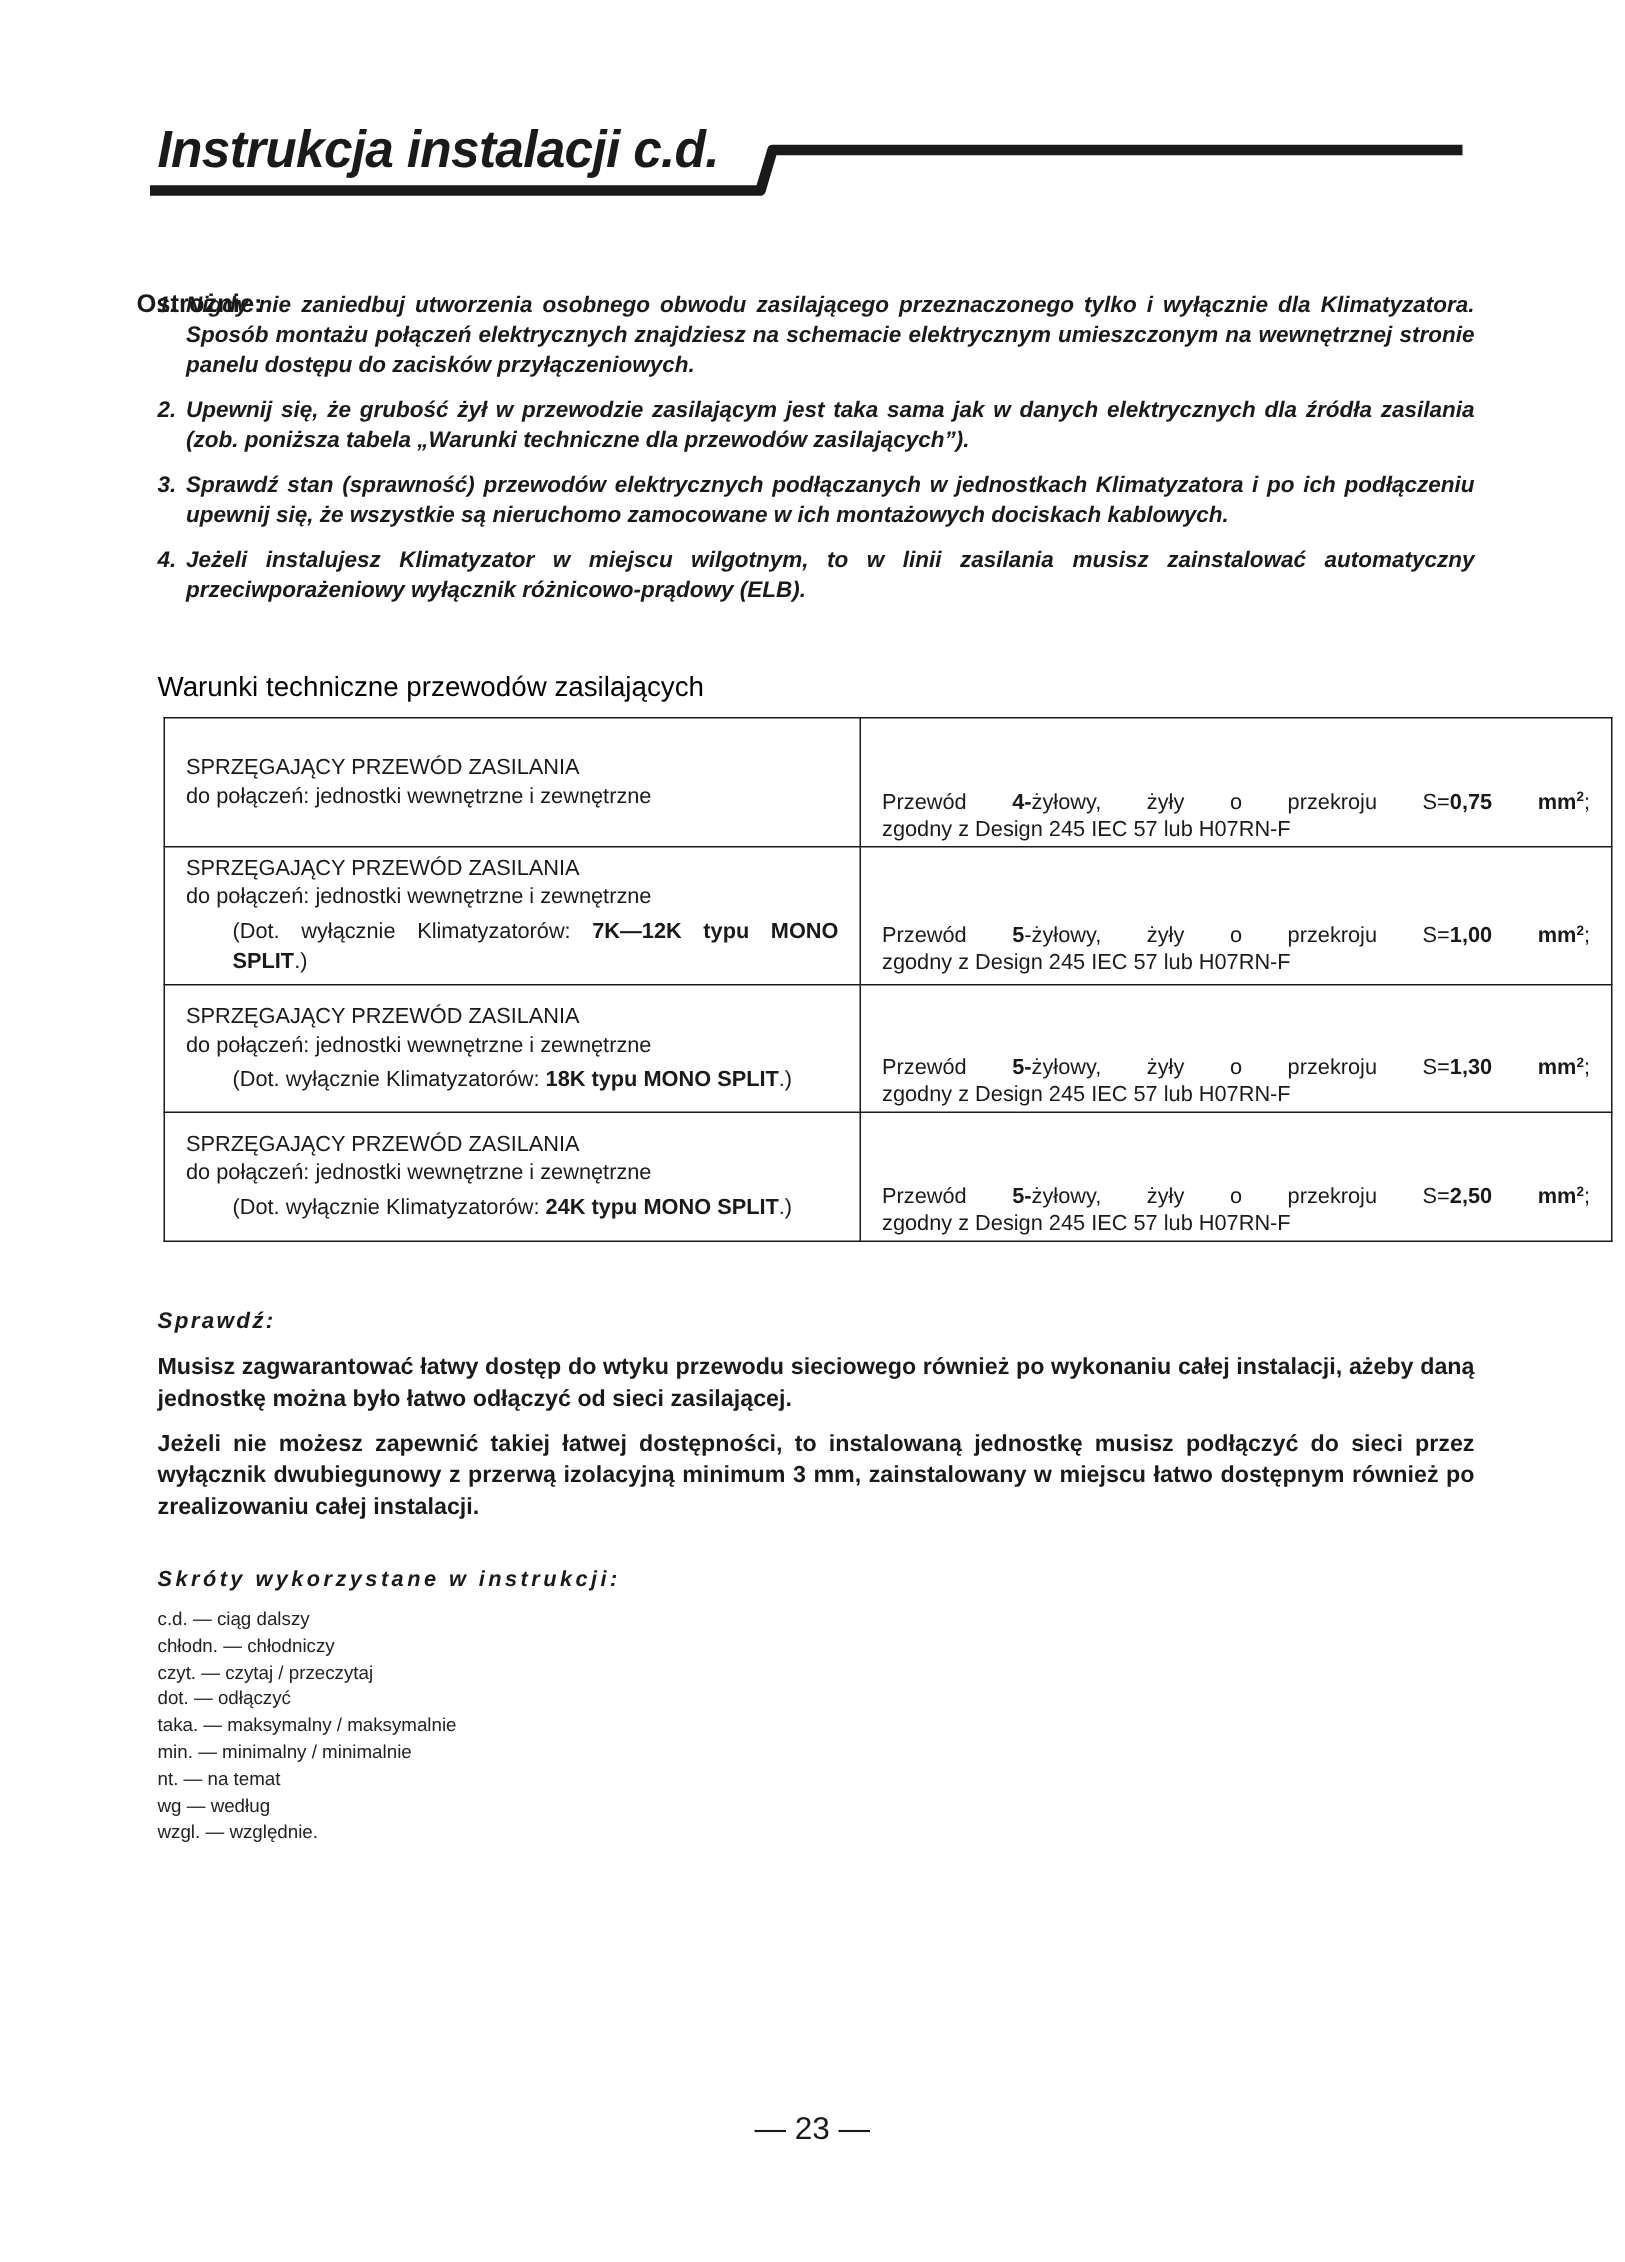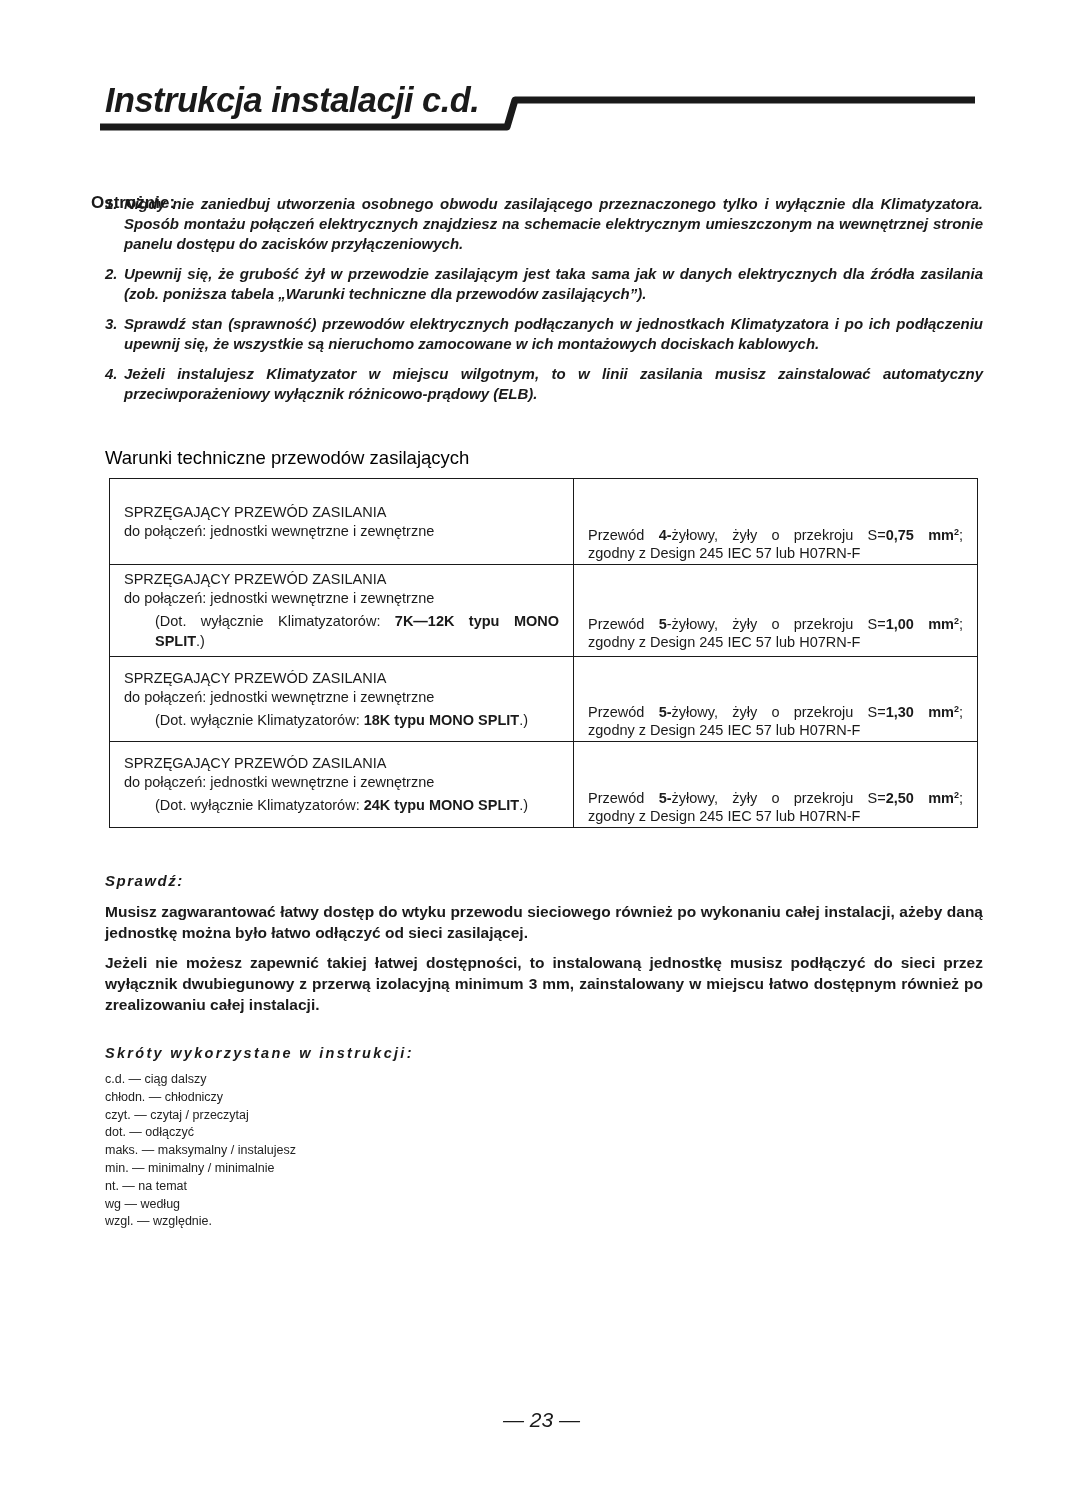--- a/index.html
+++ b/index.html
@@ -24,21 +24,21 @@
       position: relative; padding-left: 19px; margin: 0 0 10px 0;
       font-size: 15px; font-weight: bold; font-style: italic;
       line-height: 20px; text-align: justify; text-align-last: left;
     }
     .caution-num { position: absolute; left: 0; top: 0; }
     .section-heading {
       position: absolute; left: 105px; top: 447px;
       font-size: 18.5px; font-weight: normal; color: #000000;
     }
     table.wires {
-      position: absolute; left: 109px; top: 478px; width: 869px;
+      position: absolute; left: 109px; top: 478px; width: 966px;
       border-collapse: collapse; font-size: 14.5px; color: #1a1a1a;
     }
     table.wires td { border: 1.3px solid #1a1a1a; vertical-align: middle; padding: 0 14px; }
     table.wires td.left { width: 435px; }
     .row-1 td { height: 85px; }
     .row-2 td { height: 91px; }
     .row-3 td { height: 84px; }
     .row-4 td { height: 85px; }
     .cell-title { display: block; line-height: 19px; }
     .cell-sub { display: block; line-height: 19px; }
@@ -59,21 +59,21 @@
     .rp1 { top: 901px; }
     .rp2 { top: 952px; }
     .abbr-heading {
       position: absolute; left: 105px; top: 1045px;
       font-size: 14.5px; font-weight: bold; font-style: italic; letter-spacing: 2.3px;
     }
     .abbr-list { position: absolute; left: 105px; top: 1071px; margin: 0; padding: 0; list-style: none; }
     .abbr-item { font-size: 12.5px; line-height: 17.8px; color: #222; white-space: nowrap; }
     .page-number {
       position: absolute; left: 0; width: 1083px; top: 1408px; text-align: center;
-      font-size: 21px; color: #1a1a1a; font-style: italic;
+      font-size: 21px; color: #1a1a1a;
     }
   </style>
 </head>
 <body>
 
 <div class="title-wrap">
   <svg class="title-rule" width="1083" height="150">
     <polyline points="100,127 507,127 515,100 975,100" fill="none" stroke="#1a1a1a" stroke-width="7" stroke-linejoin="round"></polyline>
   </svg>
   <div class="page-title">Instrukcja instalacji c.d.</div>
@@ -151,20 +151,20 @@
 <div class="remember-heading">Sprawdź:</div>
 <p class="remember-para rp1">Musisz zagwarantować łatwy dostęp do wtyku przewodu sieciowego również po wykonaniu całej instalacji, ażeby daną jednostkę można było łatwo odłączyć od sieci zasilającej.</p>
 <p class="remember-para rp2">Jeżeli nie możesz zapewnić takiej łatwej dostępności, to instalowaną jednostkę musisz podłączyć do sieci przez wyłącznik dwubiegunowy z przerwą izolacyjną minimum 3 mm, zainstalowany w miejscu łatwo dostępnym również po zrealizowaniu całej instalacji.</p>
 
 <div class="abbr-heading">Skróty wykorzystane w instrukcji:</div>
 <ul class="abbr-list">
   <li class="abbr-item">c.d. — ciąg dalszy</li>
   <li class="abbr-item">chłodn. — chłodniczy</li>
   <li class="abbr-item">czyt. — czytaj / przeczytaj</li>
   <li class="abbr-item">dot. — odłączyć</li>
-  <li class="abbr-item">maks. — maksymalny / instalujesz</li>
+  <li class="abbr-item">taka. — maksymalny / maksymalnie</li>
   <li class="abbr-item">min. — minimalny / minimalnie</li>
   <li class="abbr-item">nt. — na temat</li>
   <li class="abbr-item">wg — według</li>
   <li class="abbr-item">wzgl. — względnie.</li>
 </ul>
 
 <div class="page-number">— 23 —</div>
 
 </body></html>

